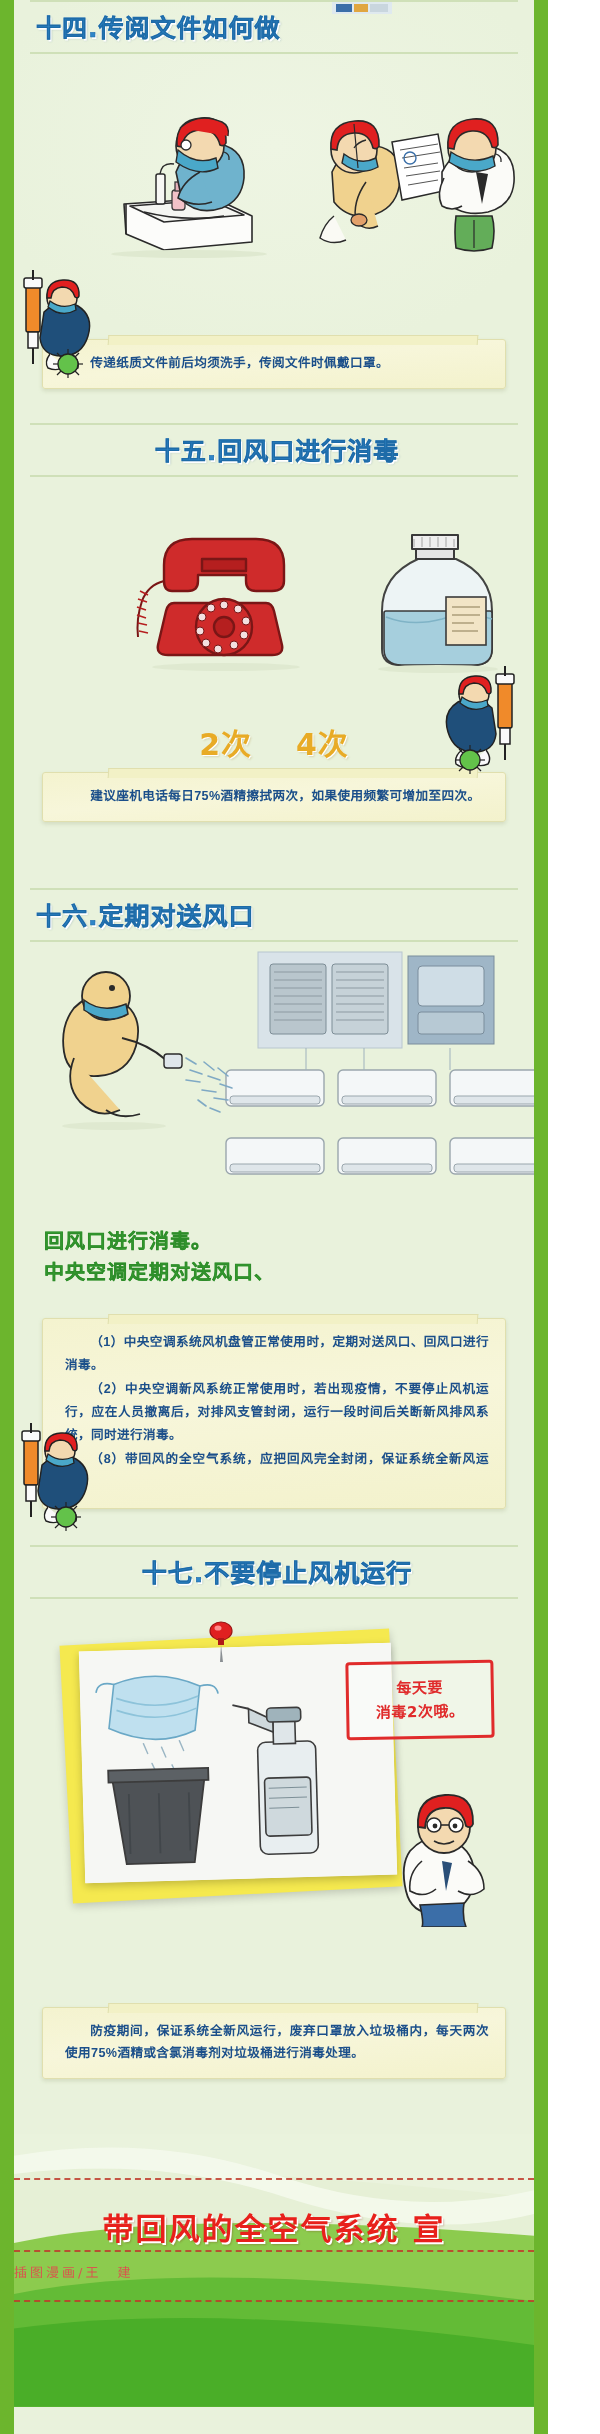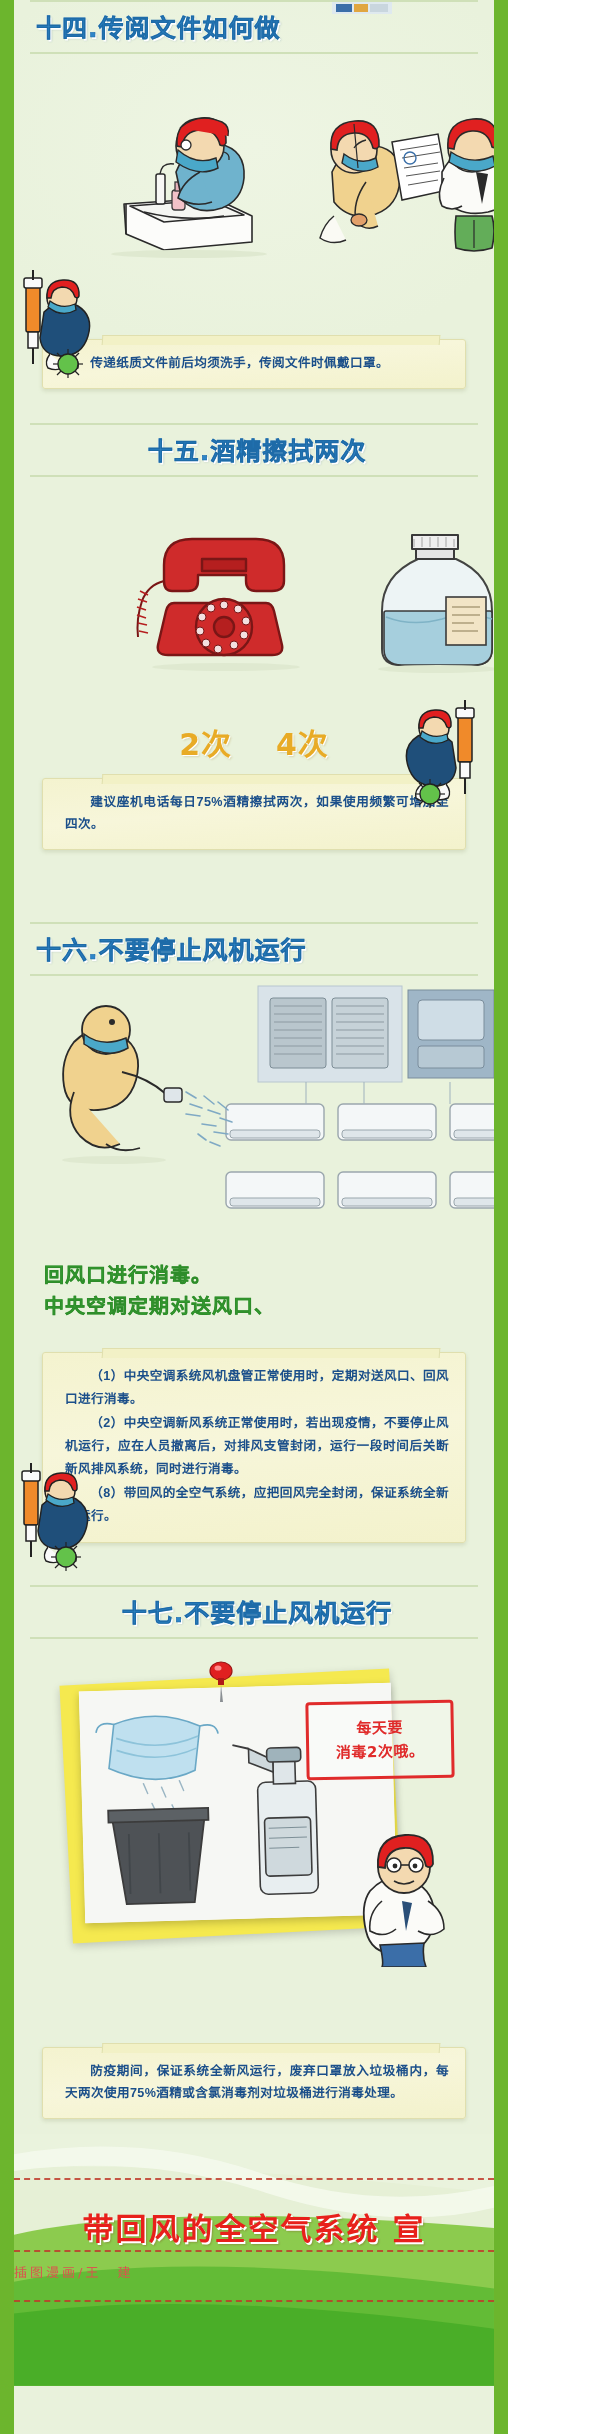--- a/index.html
+++ b/index.html
@@ -3,21 +3,21 @@
 <meta charset="utf-8">
 <style>
   * { box-sizing: border-box; margin: 0; padding: 0; }
   html, body {
     width: 600px;
     background: #ffffff;
     font-family: "Liberation Sans", "DejaVu Sans", sans-serif;
   }
   .poster {
     position: relative;
-    width: 508px;
+    width: 548px;
     height: 2434px;
     overflow: hidden;
     background: #e9f2dc;
     border-left: 14px solid #6cb52d;
     border-right: 14px solid #6cb52d;
     border-top: 0;
     border-bottom: 0;
   }
   .bg-wash {
     position: absolute;
@@ -48,21 +48,21 @@
     text-shadow:
        1.5px 1.5px 0 #ffffff,
       -0.5px -0.5px 0 #ffffff,
        2px 2px 2px rgba(40,90,130,.25);
     font-family: "DejaVu Sans", "Liberation Sans", sans-serif;
   }
 
   
   .note {
     position: relative;
-    margin: 14px 28px;
+    margin: 8px 28px;
     padding: 12px 16px 14px 22px;
     background: linear-gradient(175deg, #f4f3cf 0%, #f7f6da 45%, #f3f2cc 100%);
     border: 1px solid #e0dfae;
     border-radius: 3px;
     box-shadow: 0 2px 4px rgba(120,130,80,.20);
     color: #1b4f8a;
     font-size: 12.6px;
     line-height: 1.75;
     font-weight: 700;
     letter-spacing: .4px;
@@ -329,21 +329,21 @@
         </svg>
       </div>
 
       <div class="note" style="margin-top:70px;">
         <p>传递纸质文件前后均须洗手，传阅文件时佩戴口罩。</p>
       </div>
     </div>
 
     <div style="margin-top:34px;">
       <div class="sec-head center">
-        <span class="htxt">十五.酒精擦拭两次</span>
+        <span class="htxt">十五.回风口进行消毒</span>
       </div>
 
       <div class="illus" style="height:225px;">
         <svg viewBox="0 0 600 225" width="600" height="225" aria-hidden="true">
 
           <g stroke="#7a1616" stroke-width="2.4" stroke-linejoin="round">
             <path d="M150 88 q0 -26 28 -26 l64 0 q28 0 28 26 l0 16 q0 10 -12 10 l-16 0 q-10 0 -10 -10 l0 -6 l-48 0 l0 6 q0 10 -10 10 l-16 0 q-8 0 -8 -10 Z" fill="#cf2b2b"></path>
             <path d="M188 82 l44 0 l0 12 l-44 0 Z" fill="#b51f1f"></path>
             <path d="M160 126 q-6 0 -8 8 l-8 34 q-2 10 10 10 l104 0 q12 0 10 -10 l-8 -34 q-2 -8 -8 -8 Z" fill="#cf2b2b"></path>
             <circle cx="210" cy="150" r="28" fill="#cf2b2b"></circle>
@@ -427,21 +427,21 @@
                 <path d="M21 89 l-4 -4"></path>
             </g>
           </g>
         </svg>
       </div>
       <div style="clear:both;"></div>
     </div>
 
     <div style="margin-top:18px;">
       <div class="sec-head">
-        <span class="htxt">十六.不要停止风机运行</span>
+        <span class="htxt">十六.定期对送风口</span>
       </div>
 
       <div class="illus" style="height:280px;">
         <svg viewBox="0 0 600 280" width="600" height="280" aria-hidden="true">
 
           <g>
             <rect x="244" y="10" width="144" height="96" fill="#d9e3e9" stroke="#b8c6cf"></rect>
             <rect x="256" y="22" width="56" height="70" rx="3" fill="#b9c6cd" stroke="#7d8d96"></rect>
             <rect x="318" y="22" width="56" height="70" rx="3" fill="#c6d2d8" stroke="#7d8d96"></rect>
             <g stroke="#8d9aa2" stroke-width="1">

